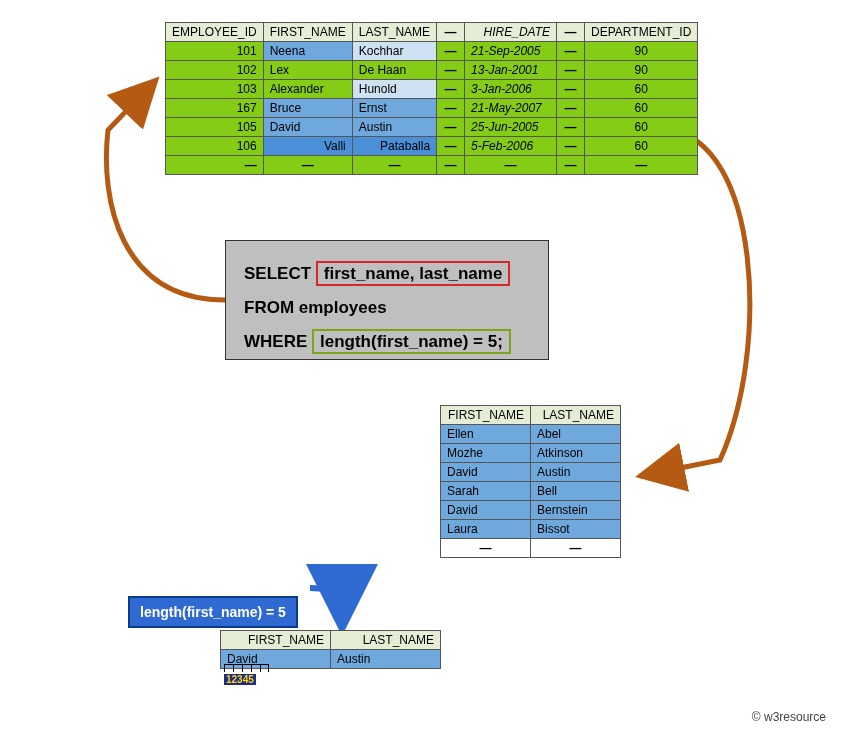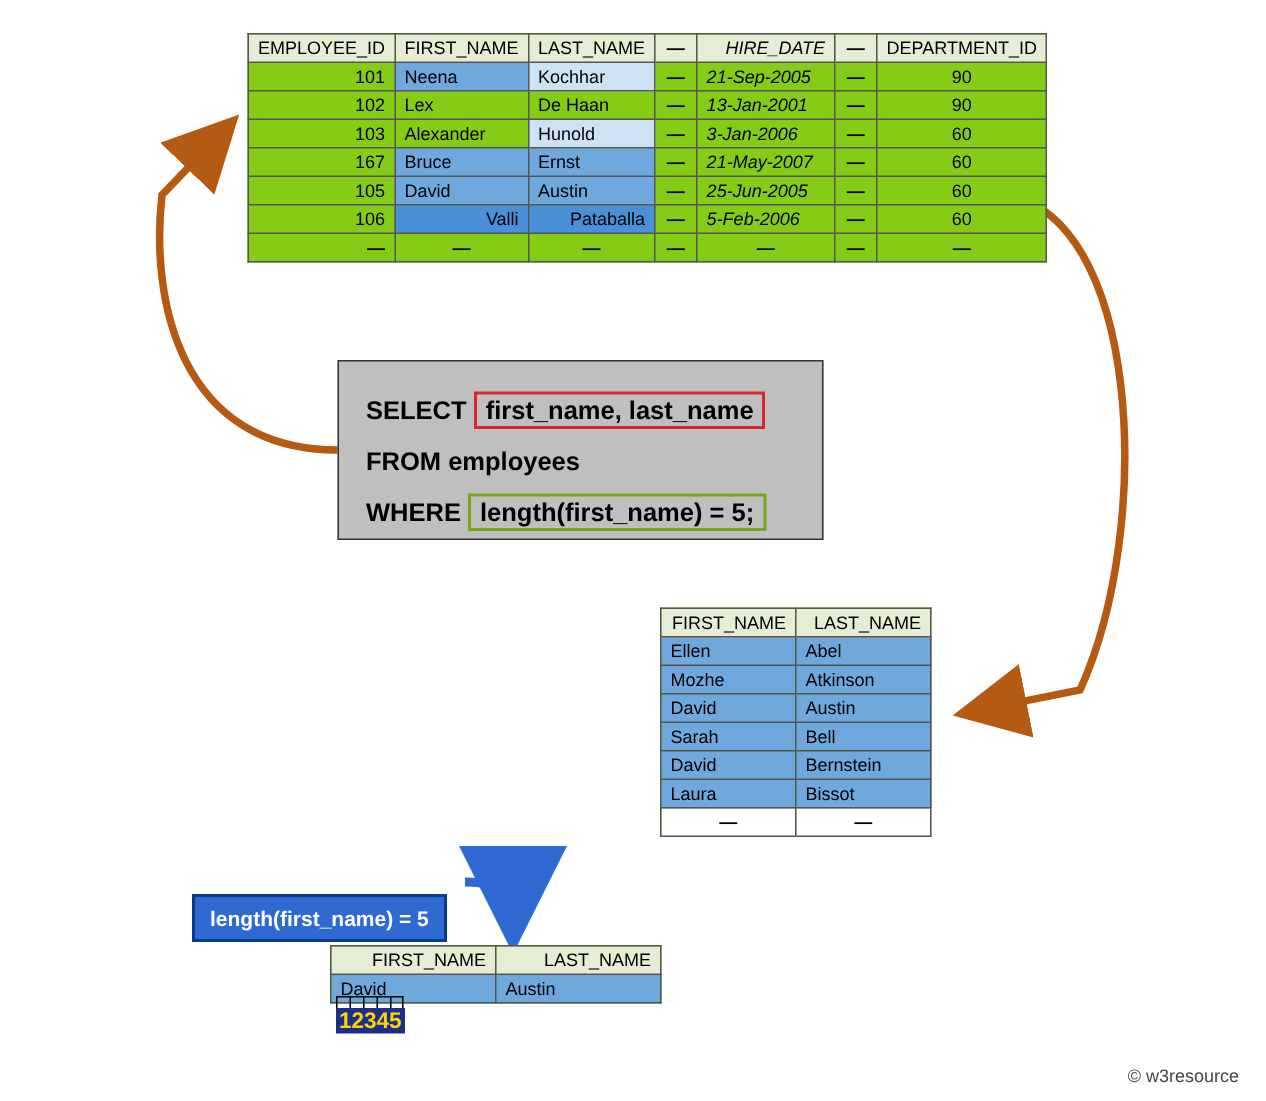--- a/index.html
+++ b/index.html
@@ -98,21 +98,21 @@
     left: 224px; top: 664px;
     font-family: Arial, sans-serif;
   }
   .ticks { display:flex; }
   .tick { width: 9px; height: 8px; border-left: 1px solid #000; border-top: 1px solid #000; }
   .tick:last-child { border-right: 1px solid #000; }
   .tick-nums {
     background: #1a2e8a;
     color: #ffd400;
     font-weight: bold;
-    font-size: 15px;
+    font-size: 10px;
     padding: 0 2px;
     letter-spacing: 0;
     display: inline-block;
   }
   .credit {
     position: absolute;
     right: 18px; bottom: 10px;
     font-size: 12px;
     color: #444;
   }

